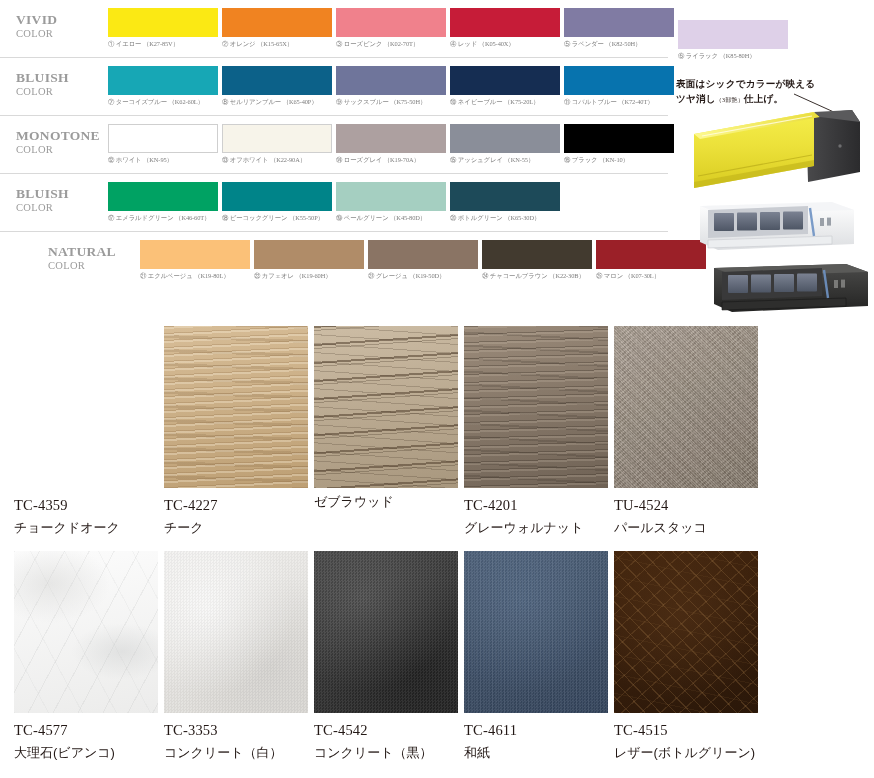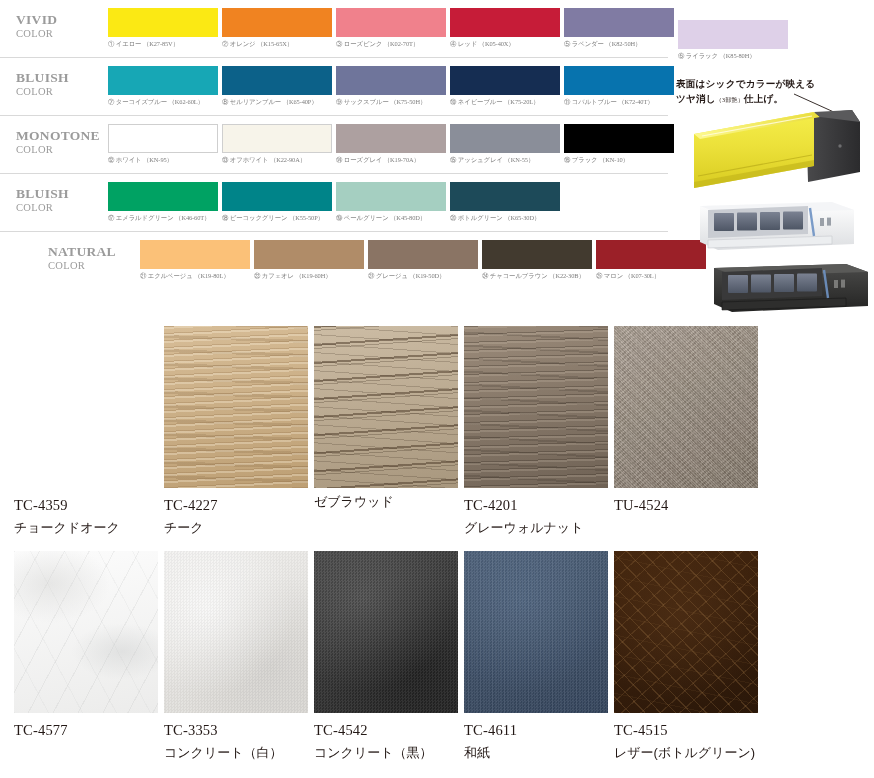--- a/index.html
+++ b/index.html
@@ -396,24 +396,26 @@
       <span class="mat-name">ゼブラウッド</span>
     </div>
     <div class="mat-cell">
       <span class="mat-swatch" style="background: repeating-linear-gradient(178deg, rgba(55, 45, 35, 0.32) 0px, rgba(55, 45, 35, 0.32) 1px, rgba(210, 196, 178, 0.22) 1px, rgba(210, 196, 178, 0.22) 3px, rgba(0, 0, 0, 0) 3px, rgba(0, 0, 0, 0) 8px), repeating-linear-gradient(183deg, rgba(40, 32, 24, 0.18) 0px, rgba(40, 32, 24, 0.18) 2px, rgba(0, 0, 0, 0) 2px, rgba(0, 0, 0, 0) 13px), linear-gradient(165deg, rgb(155, 139, 122), rgb(111, 98, 85));"></span>
       <span class="mat-code">TC-4201</span>
       <span class="mat-name">グレーウォルナット</span>
     </div>
     <div class="mat-cell">
       <span class="mat-swatch" style="background: repeating-conic-gradient(rgba(255, 255, 255, 0.05) 0deg, rgba(255, 255, 255, 0.05) 25%, rgba(0, 0, 0, 0.05) 0deg, rgba(0, 0, 0, 0.05) 50%) 0px 0px / 5px 5px, repeating-linear-gradient(45deg, rgba(255, 255, 255, 0.1) 0px, rgba(255, 255, 255, 0.1) 1px, rgba(0, 0, 0, 0.07) 1px, rgba(0, 0, 0, 0.07) 2px), repeating-linear-gradient(-38deg, rgba(0, 0, 0, 0.06) 0px, rgba(0, 0, 0, 0.06) 2px, rgba(255, 255, 255, 0.07) 2px, rgba(255, 255, 255, 0.07) 4px), linear-gradient(150deg, rgb(172, 160, 147), rgb(131, 119, 105));"></span>
       <span class="mat-code">TU-4524</span>
+      <span class="mat-name">パールスタッコ</span>
     </div>
     <div class="mat-cell">
       <span class="mat-swatch" style="background: radial-gradient(60% 35% at 25% 20%, rgba(208, 208, 206, 0.45), rgba(0, 0, 0, 0) 70%), radial-gradient(50% 25% at 75% 62%, rgba(198, 200, 200, 0.4), rgba(0, 0, 0, 0) 70%), repeating-linear-gradient(118deg, rgba(170, 172, 172, 0.16) 0px, rgba(170, 172, 172, 0.16) 1px, rgba(0, 0, 0, 0) 1px, rgba(0, 0, 0, 0) 22px), repeating-linear-gradient(62deg, rgba(185, 188, 188, 0.12) 0px, rgba(185, 188, 188, 0.12) 1px, rgba(0, 0, 0, 0) 1px, rgba(0, 0, 0, 0) 30px), linear-gradient(170deg, rgb(252, 252, 252), rgb(236, 236, 235));"></span>
       <span class="mat-code">TC-4577</span>
+      <span class="mat-name">大理石(ビアンコ)</span>
     </div>
     <div class="mat-cell">
       <span class="mat-swatch" style="background: repeating-conic-gradient(rgba(0, 0, 0, 0.035) 0deg, rgba(0, 0, 0, 0.035) 25%, rgba(255, 255, 255, 0.05) 0deg, rgba(255, 255, 255, 0.05) 50%) 0px 0px / 3px 3px, radial-gradient(circle at 30% 35%, rgba(255, 255, 255, 0.7), rgba(0, 0, 0, 0) 60%), radial-gradient(circle at 70% 70%, rgba(200, 198, 194, 0.5), rgba(0, 0, 0, 0) 60%), linear-gradient(160deg, rgb(240, 239, 237), rgb(222, 220, 216));"></span>
       <span class="mat-code">TC-3353</span>
       <span class="mat-name">コンクリート（白）</span>
     </div>
     <div class="mat-cell">
       <span class="mat-swatch" style="background: repeating-conic-gradient(rgba(255, 255, 255, 0.05) 0deg, rgba(255, 255, 255, 0.05) 25%, rgba(0, 0, 0, 0.12) 0deg, rgba(0, 0, 0, 0.12) 50%) 0px 0px / 3px 3px, radial-gradient(circle at 35% 30%, rgba(110, 110, 110, 0.45), rgba(0, 0, 0, 0) 62%), radial-gradient(circle at 72% 74%, rgba(26, 26, 26, 0.6), rgba(0, 0, 0, 0) 60%), linear-gradient(160deg, rgb(71, 71, 71), rgb(44, 44, 44));"></span>
       <span class="mat-code">TC-4542</span>
       <span class="mat-name">コンクリート（黒）</span>

